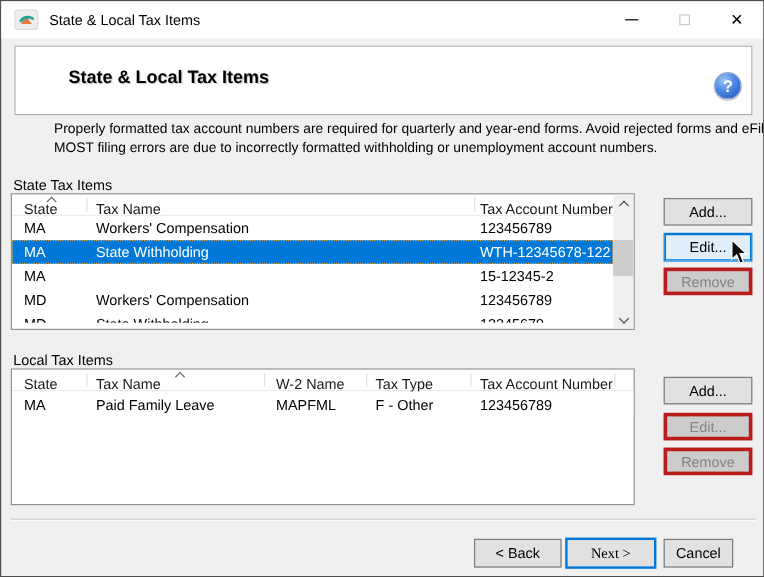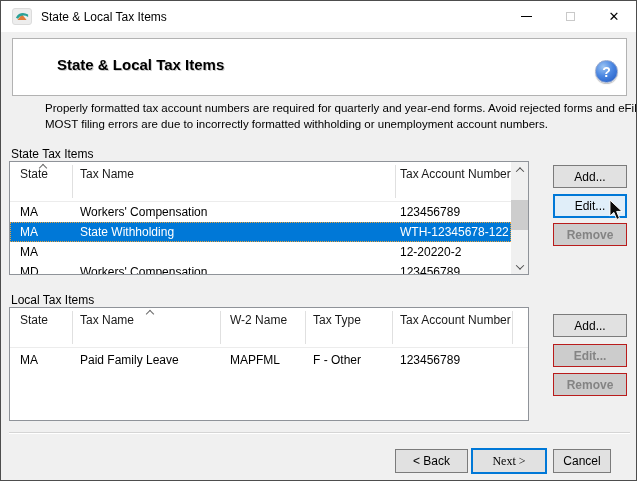--- a/index.html
+++ b/index.html
@@ -24,42 +24,42 @@
   .help-btn{position:absolute;left:582px;top:21px;width:23px;height:23px;border-radius:50%;
     background:radial-gradient(circle at 35% 28%, #9cc4f2 0%, #4b87e2 45%, #1d56c0 100%);
     border:1px solid #8fa3cc;color:#fff;font-weight:bold;font-size:14px;
     display:flex;align-items:center;justify-content:center;box-shadow:0 1px 1px rgba(0,0,0,.25);}
   
   .desc{position:absolute;left:8px;top:100px;width:622px;font-size:11.5px;line-height:15.5px;color:#000;margin-left:36px;}
   
   .group-label{position:absolute;left:10px;font-size:12px;color:#000;text-align:center;}
   
   .lv{position:absolute;left:8px;width:520px;background:#fff;border:1px solid #8f9399;overflow:hidden;}
-  .lv-header{position:relative;height:40px;border-bottom:1px solid #ececec;}
+  .lv-header{position:relative;height:18px;border-bottom:1px solid #ececec;}
   .lv-col{position:absolute;top:5px;color:#1a1a1a;white-space:nowrap;}
   .lv-divider{position:absolute;top:3px;bottom:3px;width:1px;background:#e0e0e0;}
   .sort-caret{position:absolute;top:3px;width:6px;height:6px;border-left:1px solid #6b6b6b;border-top:1px solid #6b6b6b;transform:rotate(45deg);}
   .lv-body{position:relative;overflow:hidden;}
   .lv-row{position:relative;height:20px;background:#fff;}
   .lv-row .cell{position:absolute;top:3px;white-space:nowrap;}
   .lv-row.selected{background:#0078d7;color:#fff;outline:1px dotted #e8a33d;outline-offset:-1px;}
   
   .sb{position:absolute;top:0;right:0;bottom:0;width:17px;background:#f0f0f0;}
   .sb-btn{position:absolute;left:0;width:17px;height:15px;display:flex;align-items:center;justify-content:center;}
   .sb-btn.up{top:0;} .sb-btn.down{bottom:0;}
   .chev{width:6px;height:6px;border-left:1px solid #4d4d4d;border-top:1px solid #4d4d4d;}
   .chev.up{transform:rotate(45deg) translate(1px,1px);}
   .chev.down{transform:rotate(225deg) translate(1px,1px);}
   .sb-thumb{position:absolute;left:0;width:17px;top:38px;height:30px;background:#cdcdcd;}
   
   .btn{position:absolute;width:74px;height:23px;background:#e1e1e1;border:1px solid #7b7b7b;
     font-family:"Liberation Sans",sans-serif;font-size:12px;color:#000;
     display:flex;align-items:center;justify-content:center;padding:0;}
   .btn.hover-blue{background:#e0eef9;border:1px solid #0078d7;box-shadow:inset 0 0 0 1px #0078d7;height:24px;}
-  .btn.disabled{background:#cccccc;border:1px solid #b91c1c;color:#848484;font-weight:bold;}
+  .btn.disabled{background:#cccccc;border:3px solid #b91c1c;color:#848484;}
   .btn.default{border:2px solid #0078d7;}
   
   .sep{position:absolute;left:8px;top:431px;width:621px;height:2px;background:linear-gradient(#d5d5d5 50%,#ffffff 50%);}
   
   .cursor{position:absolute;left:605px;top:198px;pointer-events:none;}
 </style>
 </head>
 <body>
 
 <div class="win">
@@ -111,21 +111,21 @@
         <span class="cell" style="left:70px;">Workers' Compensation</span>
         <span class="cell" style="left:390px;">123456789</span>
       </div>
       <div class="lv-row selected">
         <span class="cell" style="left:10px;">MA</span>
         <span class="cell" style="left:70px;">State Withholding</span>
         <span class="cell" style="left:390px;">WTH-12345678-122</span>
       </div>
       <div class="lv-row">
         <span class="cell" style="left:10px;">MA</span>
-        <span class="cell" style="left:390px;">12-20220-2</span>
+        <span class="cell" style="left:390px;">15-12345-2</span>
       </div>
       <div class="lv-row">
         <span class="cell" style="left:10px;">MD</span>
         <span class="cell" style="left:70px;">Workers' Compensation</span>
         <span class="cell" style="left:390px;">123456789</span>
       </div>
       <div class="lv-row">
         <span class="cell" style="left:10px;">MD</span>
         <span class="cell" style="left:70px;">State Withholding</span>
         <span class="cell" style="left:390px;">12345679</span>

